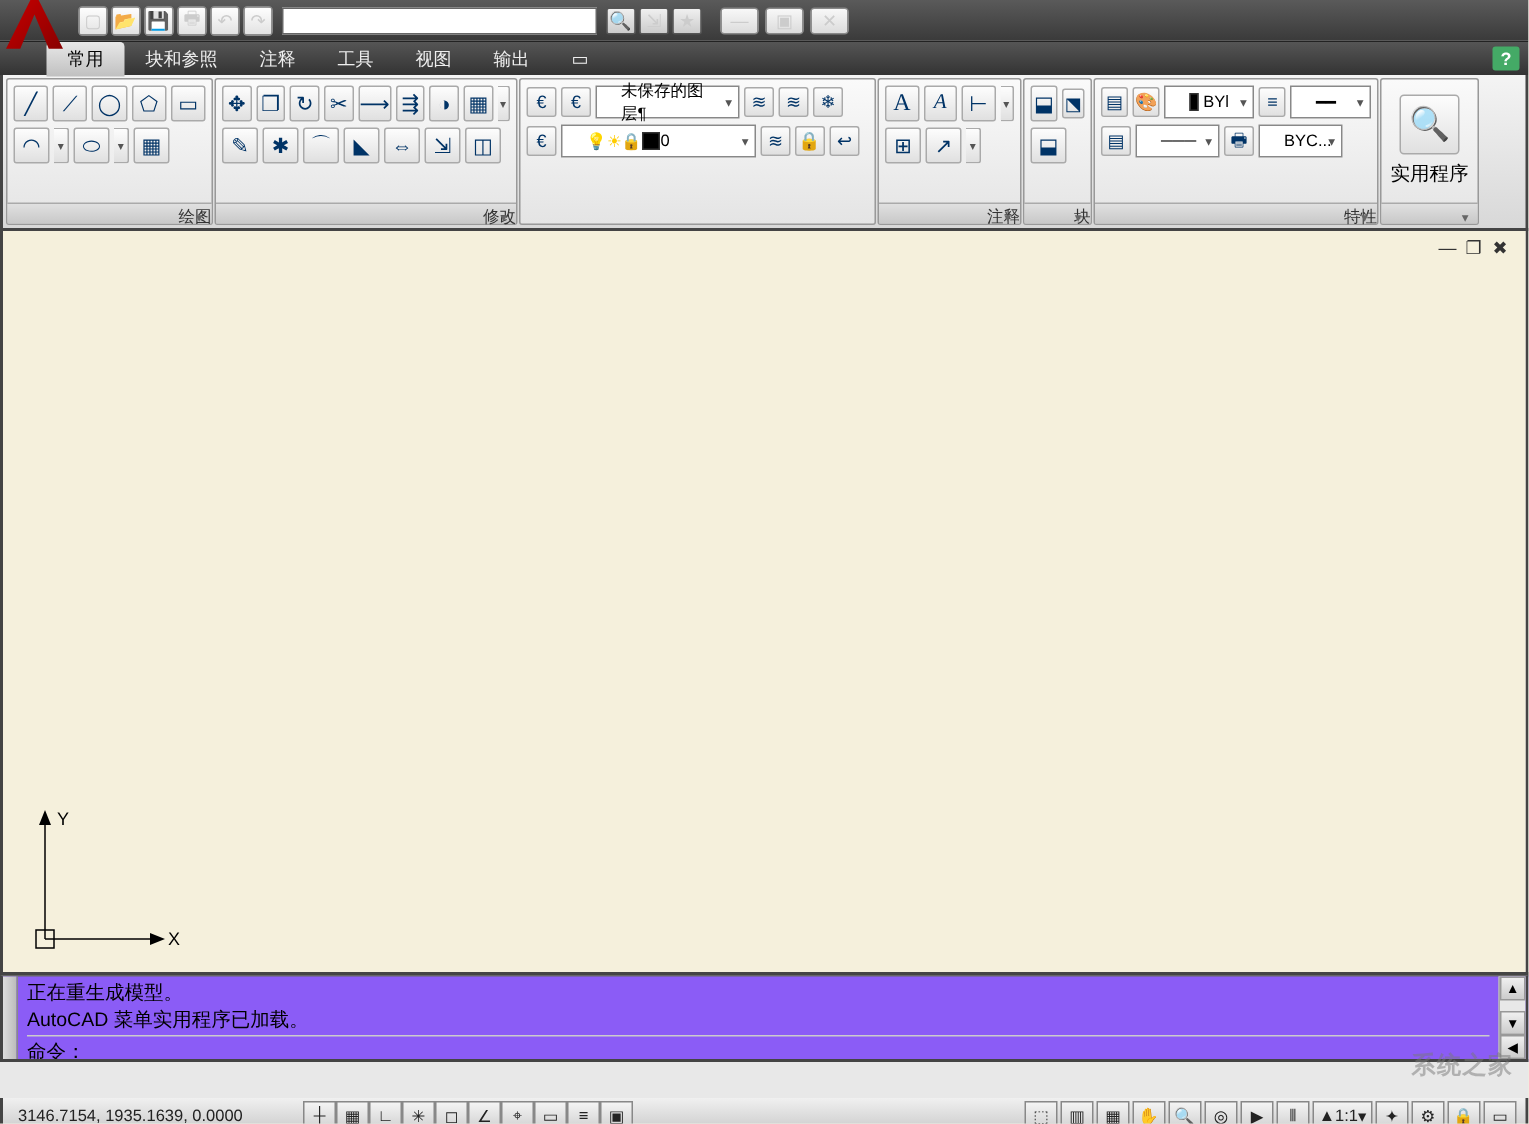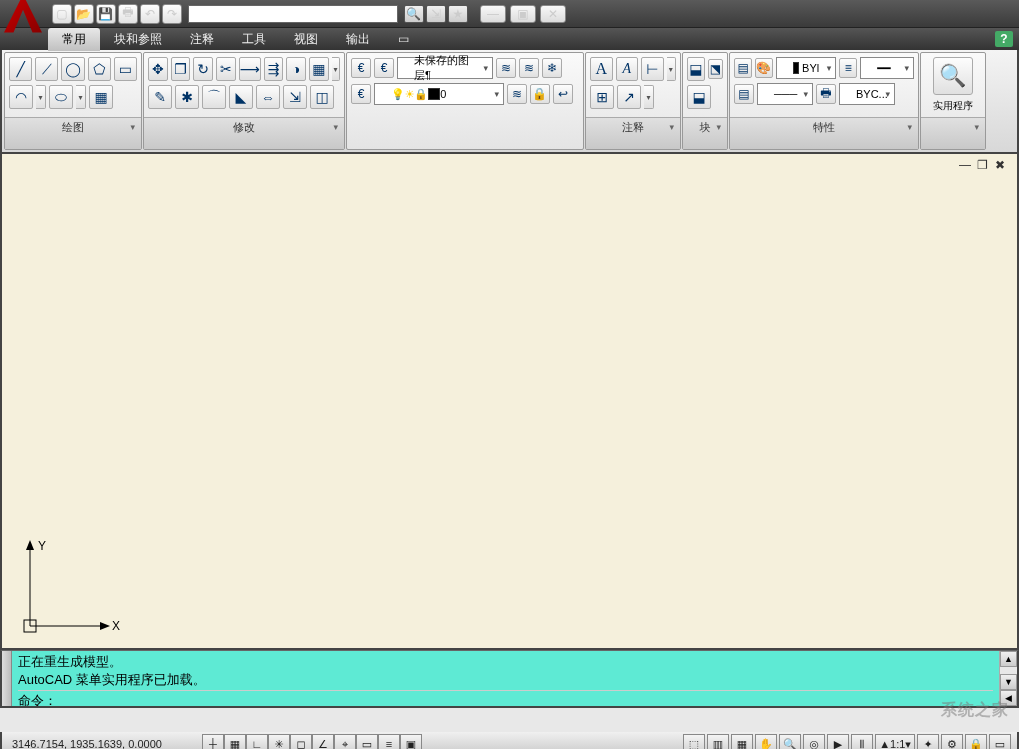--- a/index.html
+++ b/index.html
@@ -9,45 +9,45 @@
 .app-logo { width: 38px; height: 38px; background: linear-gradient(135deg, #c00, #800); margin: 2px 4px; clip-path: polygon(50% 0, 100% 100%, 75% 100%, 50% 40%, 25% 100%, 0 100%); position: relative; z-index: 10; }
 .qat { display: flex; gap: 2px; margin-left: 6px; }
 .qat-btn { width: 20px; height: 20px; background: linear-gradient(#fefefe,#e2e2e2); border: 1px solid #888; border-radius: 3px; display: flex; align-items: center; justify-content: center; cursor: pointer; }
 .title-text { flex: 1; text-align: center; color: #ddd; font-size: 12px; }
 .title-search { width: 210px; height: 18px; background: #fff; border: 1px solid #666; margin: 0 6px; }
 .title-right { display: flex; gap: 2px; margin-right: 4px; }
 .title-ico { width: 20px; height: 18px; background: linear-gradient(#f0f0f0,#ccc); border: 1px solid #555; border-radius: 2px; display:flex;align-items:center;justify-content:center; cursor: pointer; }
 .winbtns { display: flex; gap: 4px; margin: 0 8px; }
 .winbtn { width: 26px; height: 18px; background: linear-gradient(#f8f8f8,#dcdcdc); border: 1px solid #888; border-radius: 3px; display:flex;align-items:center;justify-content:center; cursor:pointer; }
 
-.menubar { height: 22px; background: linear-gradient(#555, #333); display: flex; align-items: center; padding-left: 48px; }
+.menubar { height: 22px; background: linear-gradient(#555, #333); display: flex; align-items: center; padding-left: 31px; }
 .menu-item { color: #eee; font-size: 12px; padding: 3px 14px; cursor: pointer; }
 .menu-item.active { background: linear-gradient(#e8e8e8,#c0c0c0); color: #000; border-radius: 3px 3px 0 0; }
 .menu-help { margin-left: auto; margin-right: 6px; width: 18px; height: 16px; background: #4a6; border-radius: 2px; display:flex;align-items:center;justify-content:center;color:#fff;font-weight:bold;cursor:pointer; }
 
 .ribbon { height: 104px; background: linear-gradient(#f4f4f4, #d8d8d8); border: 2px solid #444; border-top: none; display: flex; padding: 2px; gap: 1px; }
 .panel { background: linear-gradient(#fafafa,#e4e4e4); border: 1px solid #999; border-radius: 2px; display: flex; flex-direction: column; }
 .panel-body { flex: 1; padding: 4px; display: flex; flex-direction: column; gap: 4px; overflow: hidden; }
 .panel-row { display: flex; gap: 3px; align-items: center; flex-wrap: nowrap; }
-.panel-title { height: 32px; background: linear-gradient(#e0e0e0,#c8c8c8); border-top: 1px solid #aaa; text-align: center; font-size: 11px; color: #333; position: relative; line-height: 18px; }
+.panel-title { height: 14px; background: linear-gradient(#e0e0e0,#c8c8c8); border-top: 1px solid #aaa; text-align: right; font-size: 11px; color: #333; position: relative; line-height: 18px; }
 .panel-title::after { content: "▾"; position: absolute; right: 6px; font-size: 9px; color: #666; }
 .rbtn { width: 24px; height: 24px; background: linear-gradient(#fdfdfd,#e0e0e0); border: 1px solid #aaa; border-radius: 2px; cursor: pointer; display:flex;align-items:center;justify-content:center;font-size:14px;color:#036; }
 .rbtn.sm { width: 20px; height: 20px; font-size: 12px; }
 .rdrop { width: 10px; height: 24px; background: linear-gradient(#fdfdfd,#e0e0e0); border: 1px solid #aaa; border-left:none; border-radius: 0 2px 2px 0; display:flex;align-items:center;justify-content:center;font-size:8px;color:#555;cursor:pointer; }
 .combo { height: 22px; background: #fff; border: 1px solid #888; display: flex; align-items: center; padding: 0 16px; font-size: 11px; position: relative; }
 .combo::after { content: "▾"; position: absolute; right: 4px; font-size: 9px; color: #555; }
 .swatch { width: 12px; height: 12px; border: 1px solid #333; }
 
 .canvas-wrap { position: relative; height: 496px; border: 2px solid #444; border-top: none; }
 .canvas { width: 100%; height: 100%; background: #f5f0dc; position: relative; }
 .doc-btns { position: absolute; top: 4px; right: 8px; display: flex; gap: 4px; }
 .doc-btn { width: 14px; height: 14px; font-size: 12px; cursor: pointer; color: #333; }
 .ucs { position: absolute; left: 18px; bottom: 12px; }
 
-.cmd { height: 58px; border: 2px solid #444; border-top: 1px solid #666; background: #5eead4; display: flex; }
+.cmd { height: 58px; border: 2px solid #444; border-top: 1px solid #666; background: #8b5cf6; display: flex; }
 .cmd-handle { width: 10px; background: linear-gradient(90deg,#ddd,#bbb); border-right: 1px solid #888; }
 .cmd-text { flex: 1; padding: 2px 6px; font-family: SimSun, monospace; font-size: 13px; color: #000; overflow: hidden; }
 .cmd-line { white-space: nowrap; }
 .cmd-scroll { width: 18px; background: #e8e8e8; border-left: 1px solid #aaa; display:flex;flex-direction:column; }
 .cmd-arr { height: 16px; background: linear-gradient(#f0f0f0,#ccc); border: 1px solid #999; display:flex;align-items:center;justify-content:center;font-size:9px;cursor:pointer; }
 .cmd-track { flex:1; }
 
 .status { height: 26px; background: linear-gradient(#f0f0f0,#c8c8c8); border: 2px solid #444; border-top: none; display: flex; align-items: center; font-size: 11px; color: #222; margin-top: 24px; }
 .coords { padding: 0 10px; width: 200px; }
 .stat-btns { display: flex; gap: 0; }
@@ -211,21 +211,21 @@
         <div class="rbtn sm">🖶</div>
         <div class="combo" style="width:56px">BYC...</div>
       </div>
     </div>
     <div class="panel-title">特性</div>
   </div>
 
   <div class="panel" style="width:66px">
     <div class="panel-body" style="align-items:center;justify-content:center">
       <div style="width:40px;height:40px;background:linear-gradient(#fdfdfd,#e0e0e0);border:1px solid #aaa;border-radius:3px;display:flex;align-items:center;justify-content:center;font-size:22px">🔍</div>
-      <div style="font-size:10px;text-align:center">实用程序</div>
+      <div style="font-size:13px;text-align:center">实用程序</div>
     </div>
     <div class="panel-title" style=""></div>
   </div>
 </div>
 
 <div class="canvas-wrap">
   <div class="canvas">
     <div class="doc-btns">
       <span class="doc-btn">—</span>
       <span class="doc-btn">❐</span>

